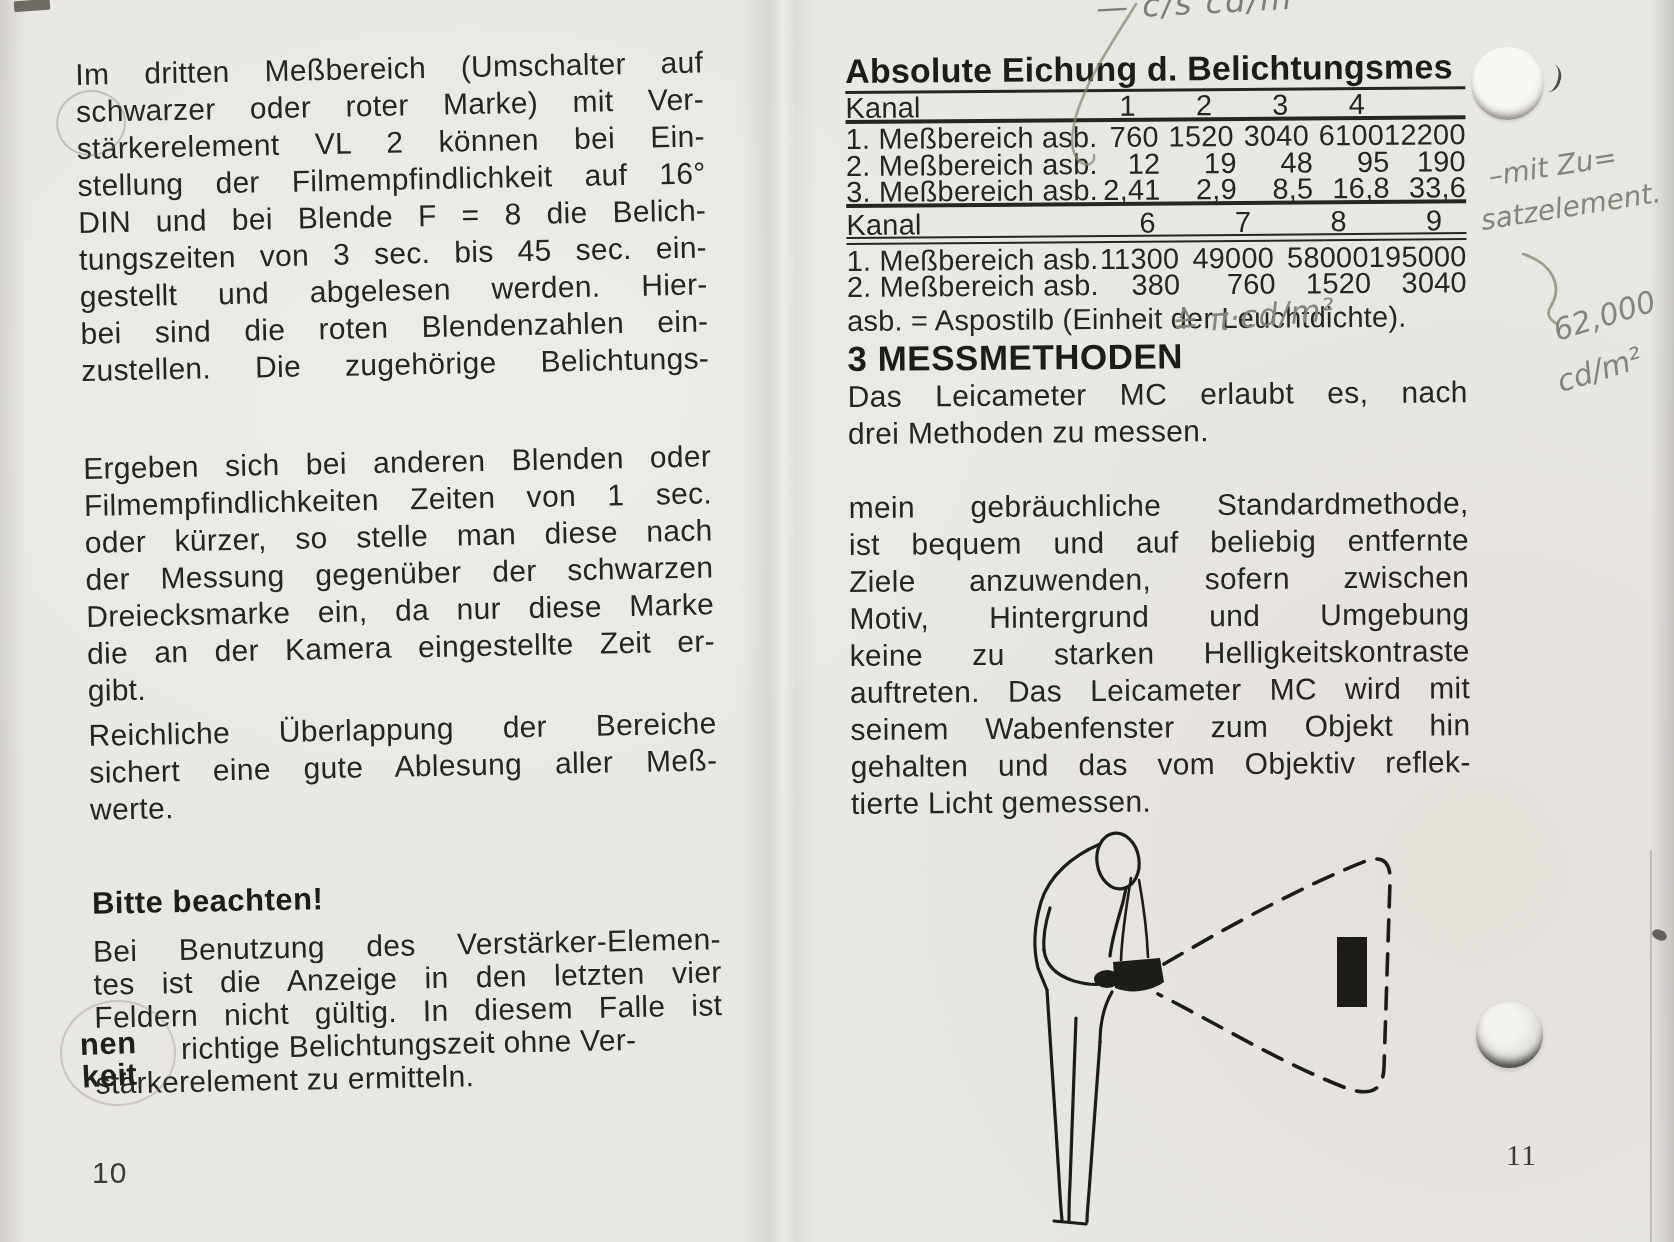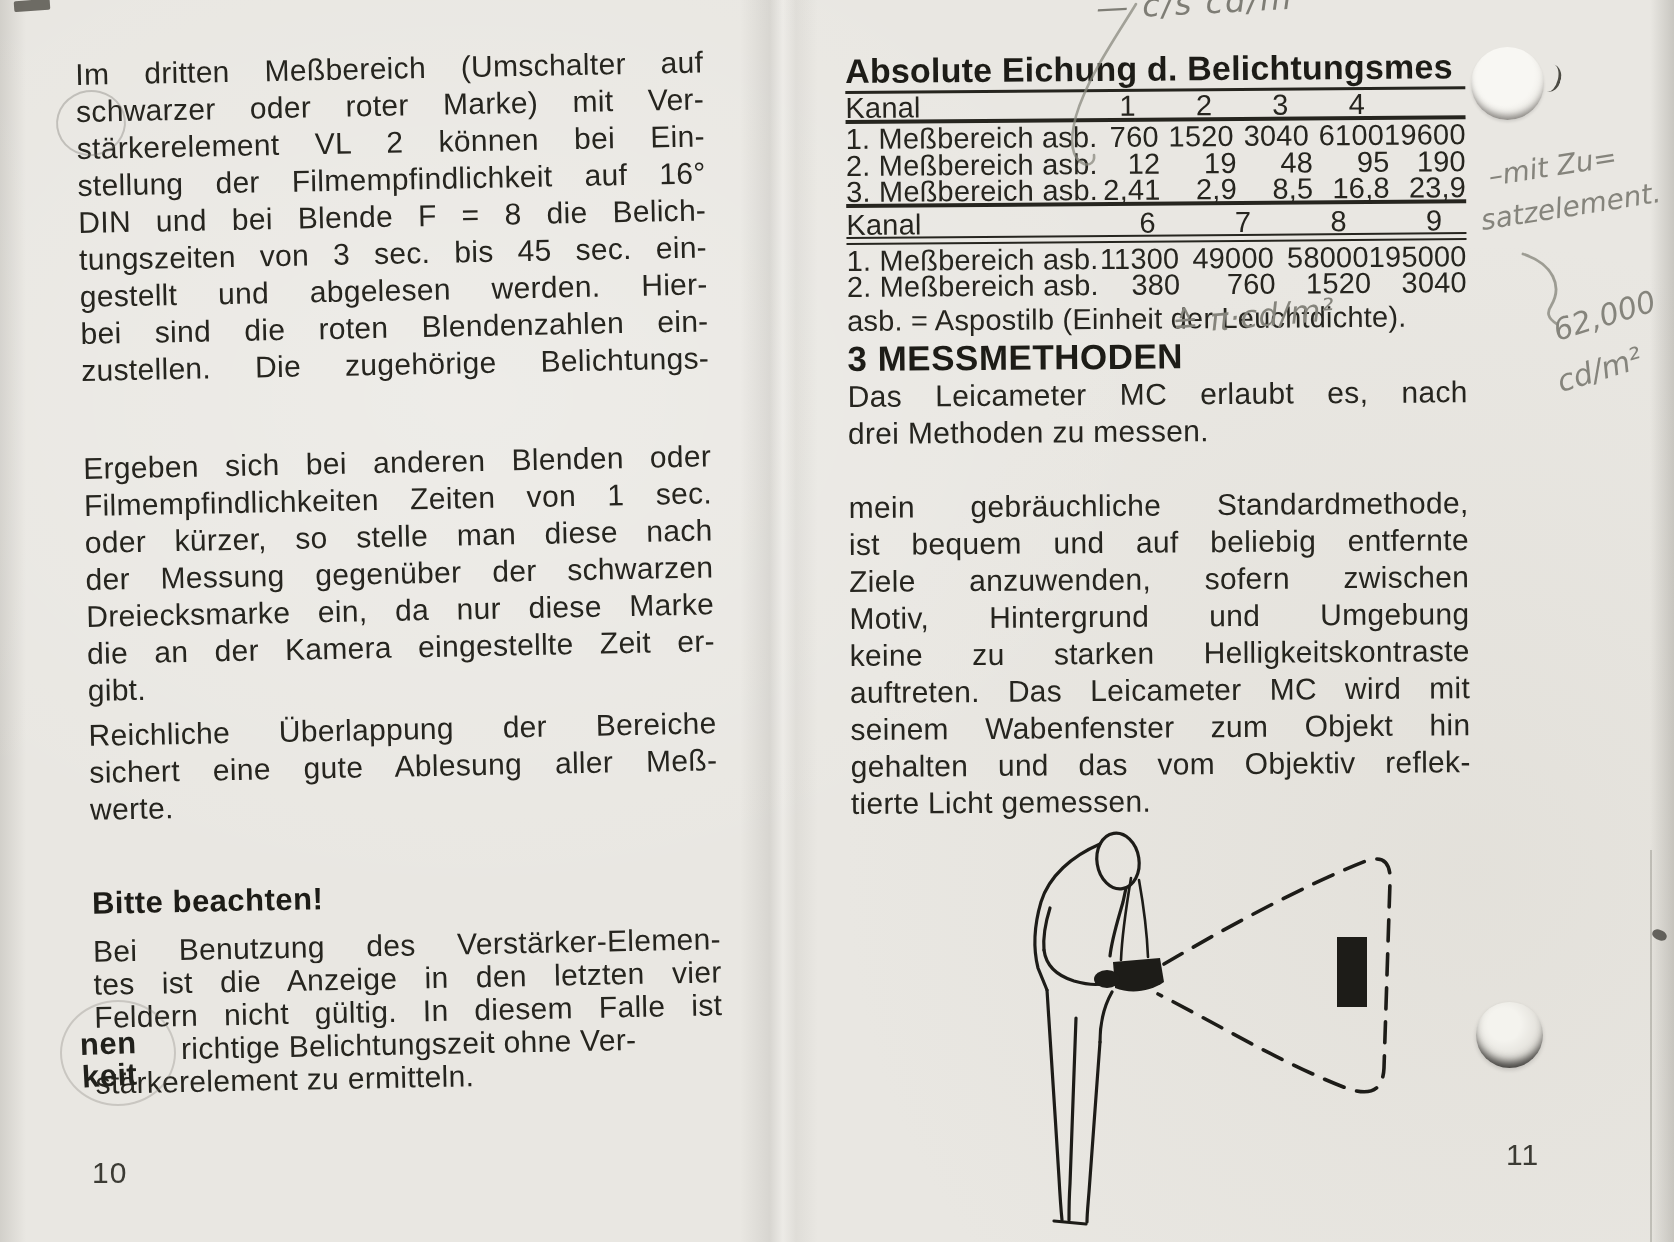--- a/index.html
+++ b/index.html
@@ -26,21 +26,21 @@
     font-size:30px;line-height:37px;letter-spacing:0.3px;}
   .ln{height:37px;overflow:hidden;white-space:pre-wrap;}
   .jl{text-align:justify;text-align-last:justify;}
   .p4 .ln{height:33px;line-height:33px;}
   .sp1{height:24px}.sp2{height:8px}.sp3{height:57px}.sp4{height:13px}
   .lhead{font-weight:bold;font-size:31px;color:#1d1c17;letter-spacing:0.5px;}
   .sq{display:inline-block;width:19px;height:18px;border:3px solid #26251f;margin:0 10px;vertical-align:-1px;}
   .indent86{padding-left:86px;}
   .pagenum{position:absolute;font-size:30px;color:#3c3b34;letter-spacing:1px;}
   .pn-left{left:92px;top:1156px;}
-  .pn-right{left:1506px;top:1138px;}
+  .pn-right{left:1506px;top:1138px;font-family:Liberation Serif, serif;}
 
   .ghost{position:absolute;font-size:31px;font-weight:600;color:#21211c;letter-spacing:0.5px;}
   .ghost1{left:80px;top:1026px;transform:rotate(-2deg);}
   .ghost2{left:82px;top:1058px;transform:rotate(-3deg);}
   .ring{position:absolute;border:2px solid rgba(118,115,108,0.35);border-radius:50%;}
   .ring-top{left:56px;top:90px;width:66px;height:62px;transform:rotate(-8deg);}
   .ring-bottom{left:60px;top:1000px;width:112px;height:102px;border-color:rgba(118,115,108,0.28);}
 
   
   .right-col{position:absolute;left:845px;top:52px;width:620px;height:790px;transform:rotate(-0.45deg);transform-origin:0 0;}
@@ -150,37 +150,37 @@
     <span class="th"></span>
   </div>
   <div class="rule ruleB"></div>
 
   <div class="trow t5 drow1">
     <span class="tl">1. Meßbereich asb.</span>
     <span class="tv">760</span>
     <span class="tv">1520</span>
     <span class="tv">3040</span>
     <span class="tv">6100</span>
-    <span class="tv">19600</span>
+    <span class="tv">12200</span>
   </div>
   <div class="trow t5 drow2">
     <span class="tl">2. Meßbereich asb.</span>
     <span class="tv">12</span>
     <span class="tv">19</span>
     <span class="tv">48</span>
     <span class="tv">95</span>
     <span class="tv">190</span>
   </div>
   <div class="trow t5 drow3">
     <span class="tl">3. Meßbereich asb.</span>
     <span class="tv">2,41</span>
     <span class="tv">2,9</span>
     <span class="tv">8,5</span>
     <span class="tv">16,8</span>
-    <span class="tv">23,9</span>
+    <span class="tv">33,6</span>
   </div>
   <div class="rule ruleC"></div>
 
   <div class="trow t4 krow2">
     <span class="tl">Kanal</span>
     <span class="th">6</span>
     <span class="th">7</span>
     <span class="th">8</span>
     <span class="th">9</span>
   </div>

